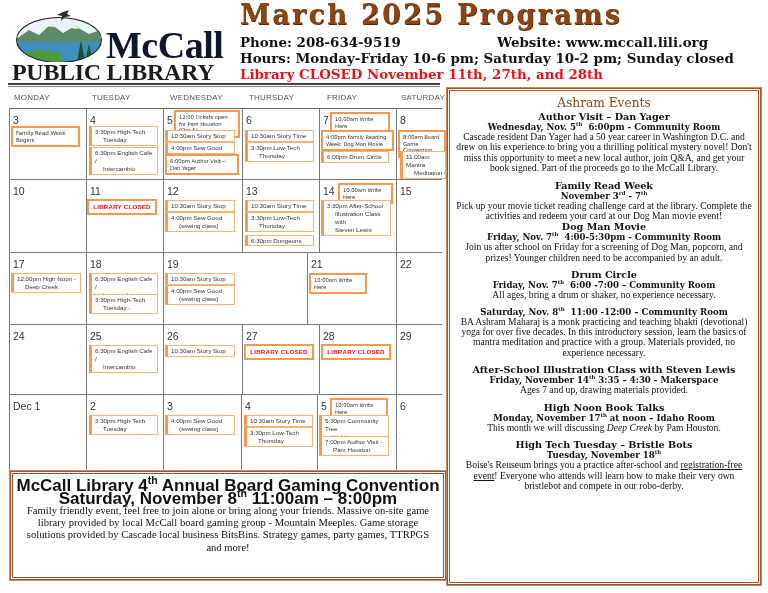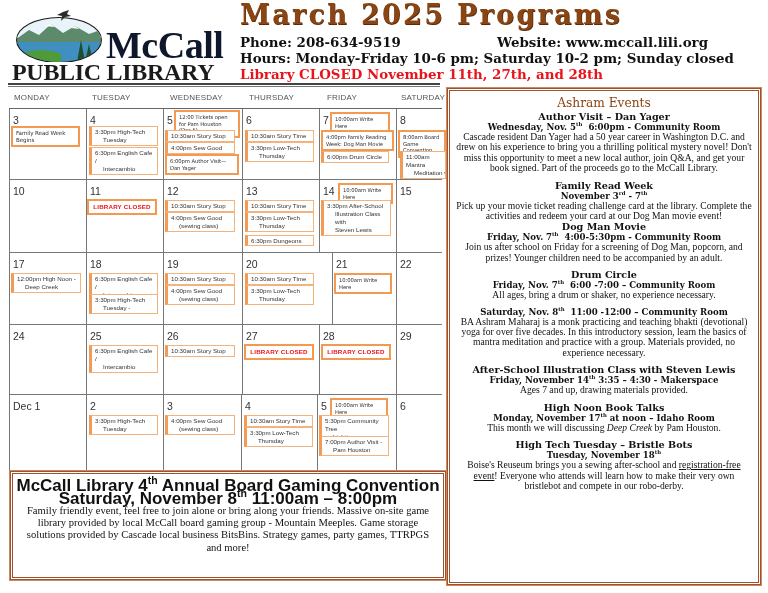--- a/index.html
+++ b/index.html
@@ -162,26 +162,21 @@
     <div class="cell" style="left:77px;width:77px">
       <span class="daynum">18</span>
       <div class="ev" style="left:2px;top:20px;width:69px"><span>6:30pm English Cafe /</span><span class="indent">Intercambio</span></div>
       <div class="ev" style="left:2px;top:41px;width:69px"><span>3:30pm High-Tech</span><span class="indent">Tuesday -</span></div>
     </div>
     <div class="cell" style="left:154px;width:79px">
       <span class="daynum">19</span>
       <div class="ev" style="left:1px;top:20px;width:70px"><span>10:30am Story Stop</span></div>
       <div class="ev" style="left:1px;top:32px;width:70px"><span>4:00pm Sew Good</span><span class="indent">(sewing class)</span></div>
     </div>
-    <div class="cell" style="left:233px;width:77px">
-      <span class="daynum">20</span>
-      <div class="ev" style="left:2px;top:20px;width:69px"><span>10:30am Story Time</span></div>
-      <div class="ev" style="left:2px;top:32px;width:69px"><span>3:30pm Low-Tech</span><span class="indent">Thursday</span></div>
-    </div>
-    <div class="cell" style="left:323px;width:77px">
+    <div class="cell" style="left:298px;width:77px">
       <span class="daynum">21</span>
       <div class="ev boxed" style="left:1px;top:20px;width:58px"><span>10:00am Write Here</span></div>
     </div>
     <div class="cell" style="left:387px;width:46px">
       <span class="daynum">22</span>
     </div>
   </div>
 
   <div class="week" style="top:237px;height:70px">
     <div class="cell" style="left:0;width:77px">
@@ -283,15 +278,15 @@
 
   <div class="se-block">
     <div class="se-title">High Noon Book Talks</div>
     <div class="se-when"><span>Monday, November 17</span><sup>th</sup><span> at noon – Idaho Room</span></div>
     <div class="se-desc"><span>This month we will discussing </span><em>Deep Creek</em><span> by Pam Houston.</span></div>
   </div>
 
   <div class="se-block">
     <div class="se-title">High Tech Tuesday – Bristle Bots</div>
     <div class="se-when"><span>Tuesday, November 18</span><sup>th</sup></div>
-    <div class="se-desc"><span>Boise's Reuseum brings you a sewing after-school and </span><u>registration-free event</u><span>!  Everyone who attends will learn how to make their very own bristlebot and compete in our robo-derby.</span></div>
+    <div class="se-desc"><span>Boise's Reuseum brings you a practice after-school and </span><u>registration-free event</u><span>!  Everyone who attends will learn how to make their very own bristlebot and compete in our robo-derby.</span></div>
   </div>
 </div>
 
 </body></html>

